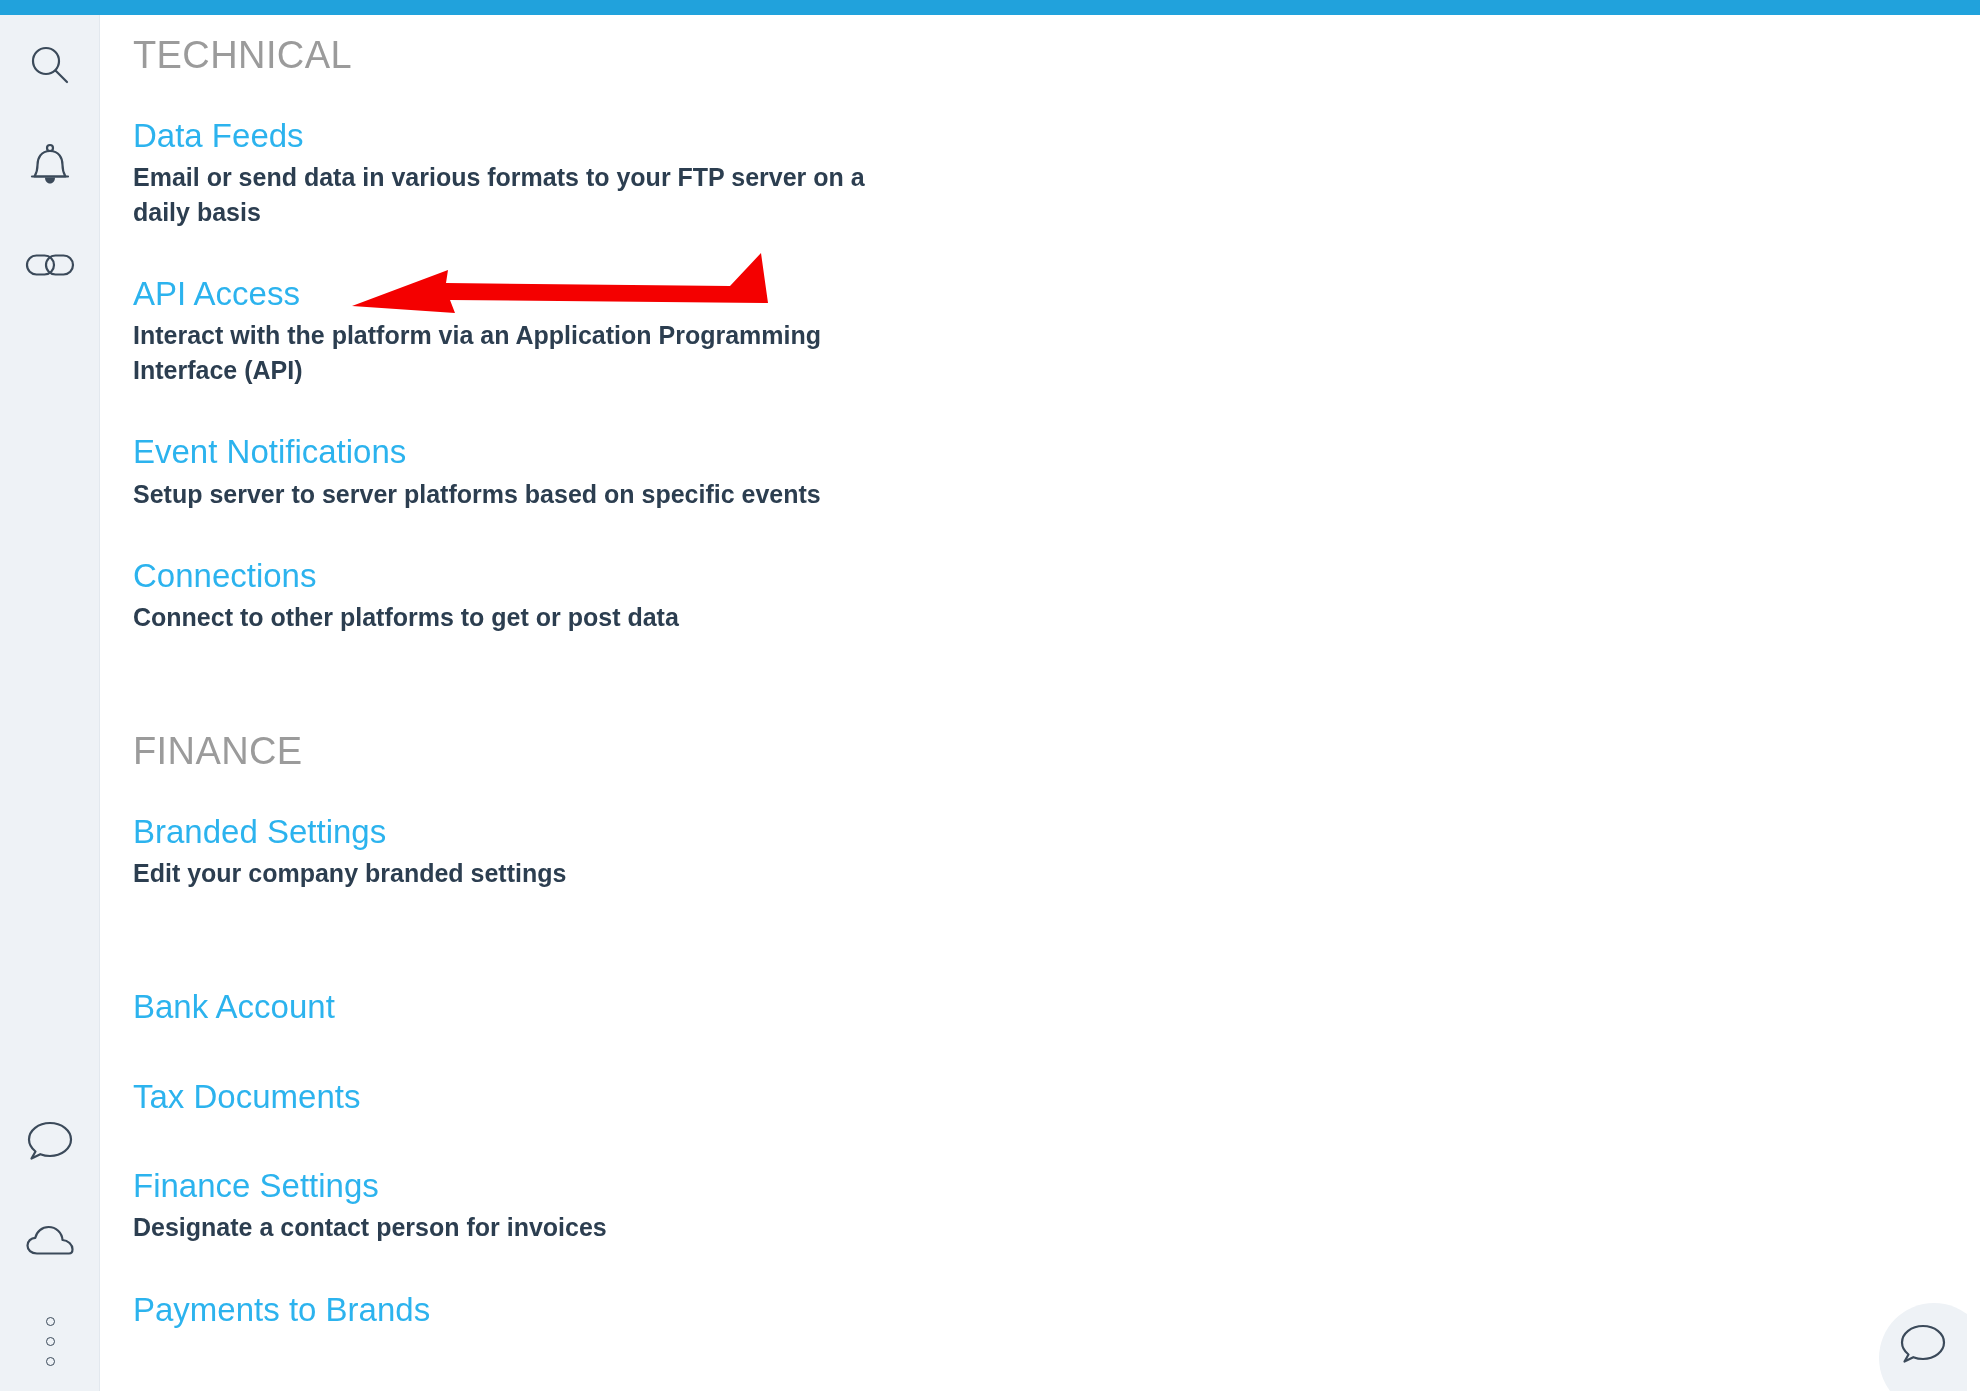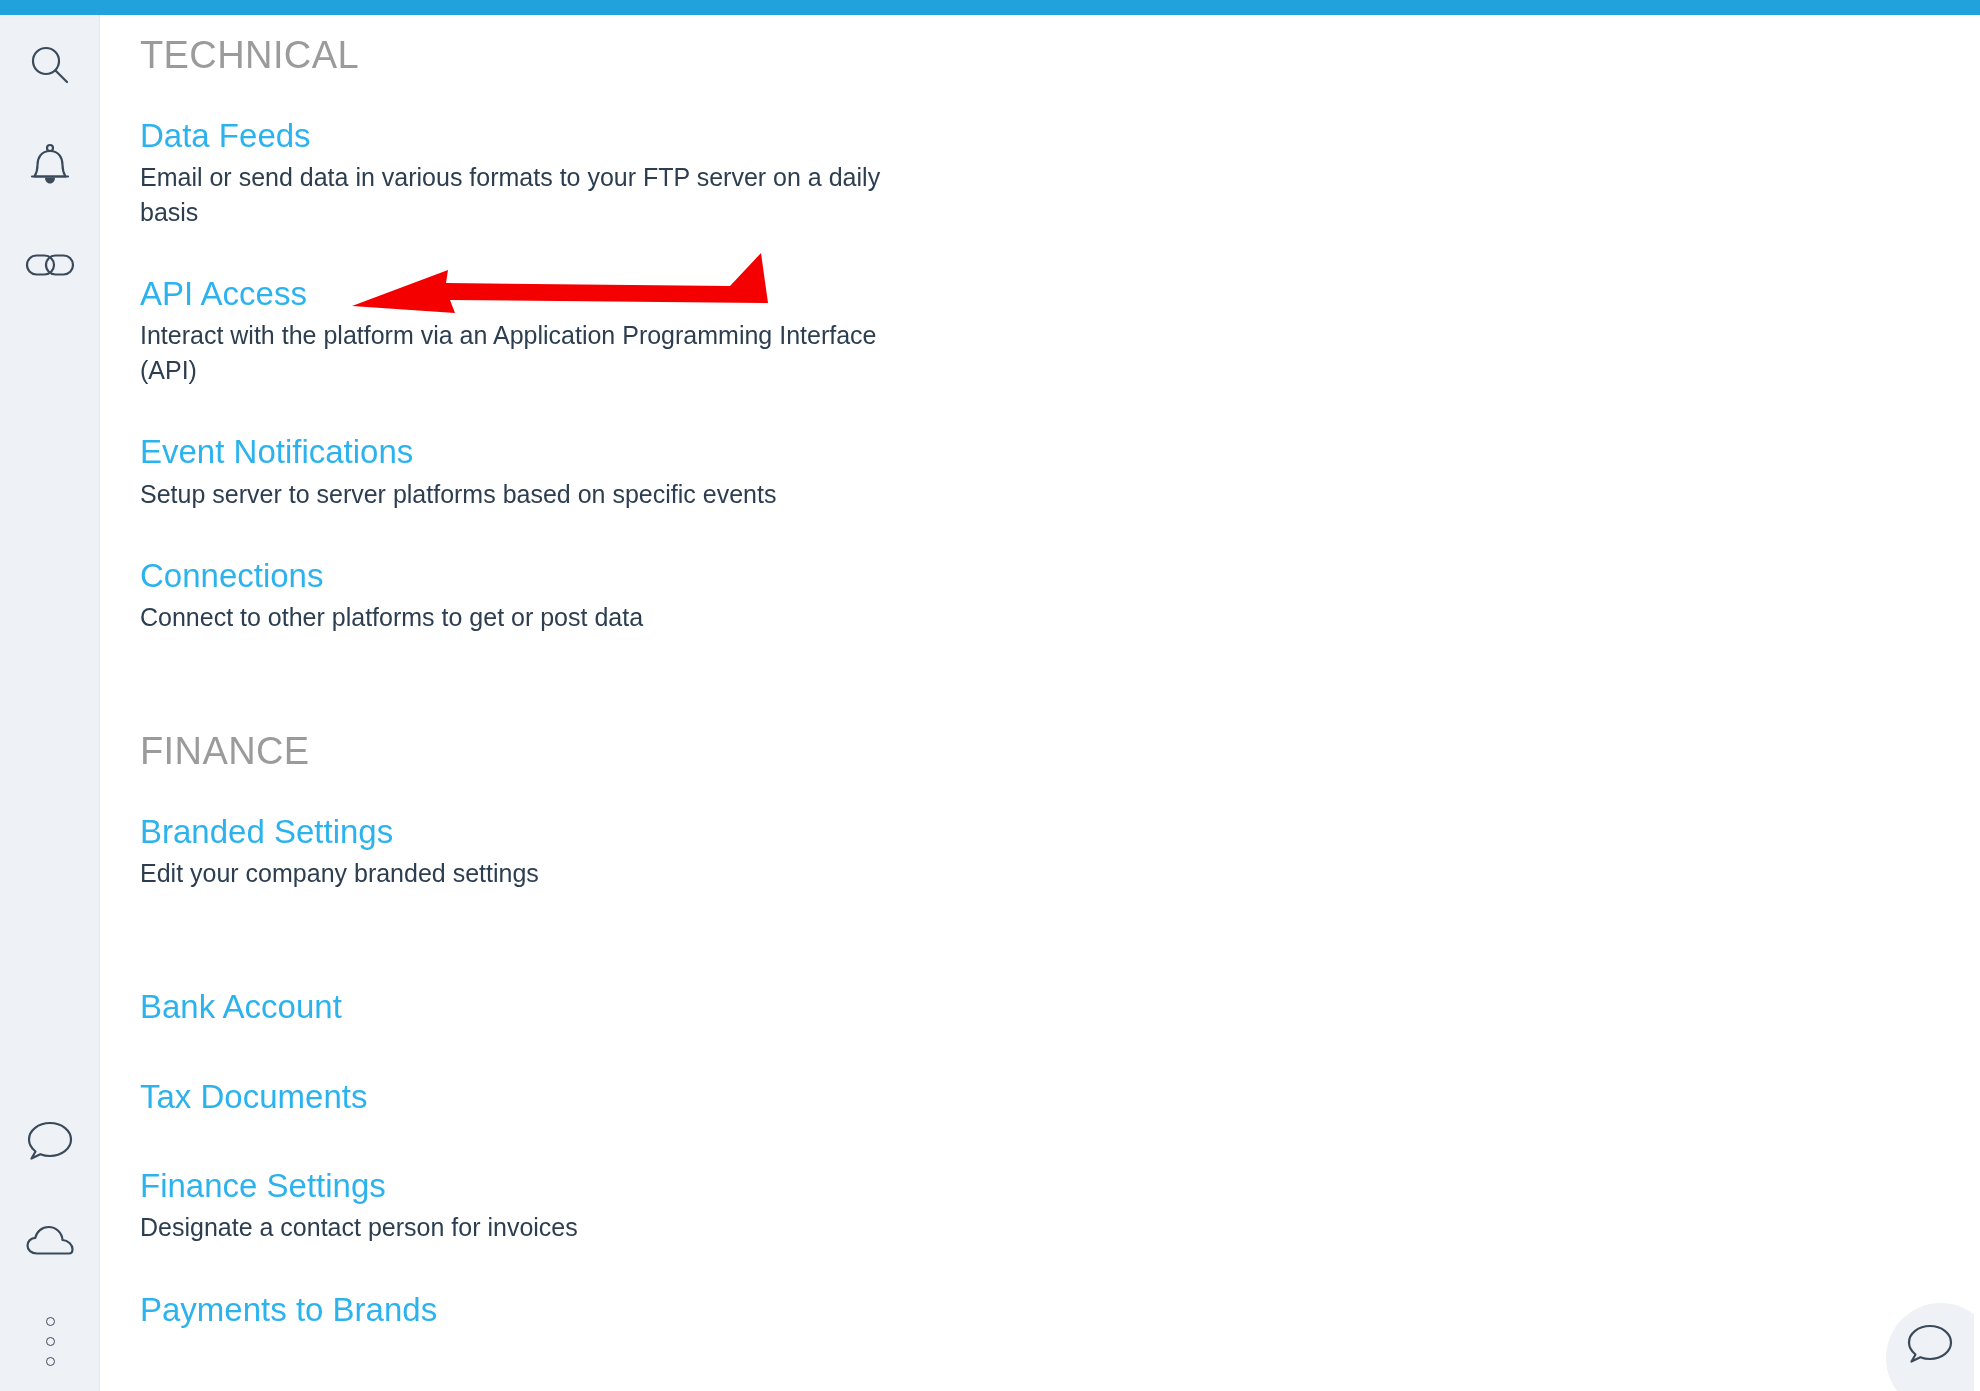--- a/index.html
+++ b/index.html
@@ -74,21 +74,21 @@
     width: 9px;
     height: 9px;
     border: 1.7px solid #3b4a5a;
     border-radius: 50%;
   }
 
   
   .main {
     position: absolute;
     top: 15px;
-    left: 95px;
+    left: 88px;
     width: 1879px;
     height: 1376px;
     background: #ffffff;
     overflow: hidden;
   }
 
   .content {
     padding: 20px 0 0 45px;
   }
 
@@ -112,21 +112,21 @@
     font-weight: 400;
     color: #2cb3ee;
     line-height: 1.25;
     margin-bottom: 4px;
     cursor: pointer;
     text-decoration: none;
   }
 
   .entry-desc {
     font-size: 25px;
-    font-weight: 400;
+    font-weight: 700;
     color: #2c3e50;
     line-height: 1.38;
     max-width: 790px;
   }
 
   .gap-technical { height: 34px; }
   .gap-branding  { height: 34px; }
 
   
   .section-branding { margin-top: 18px; }

